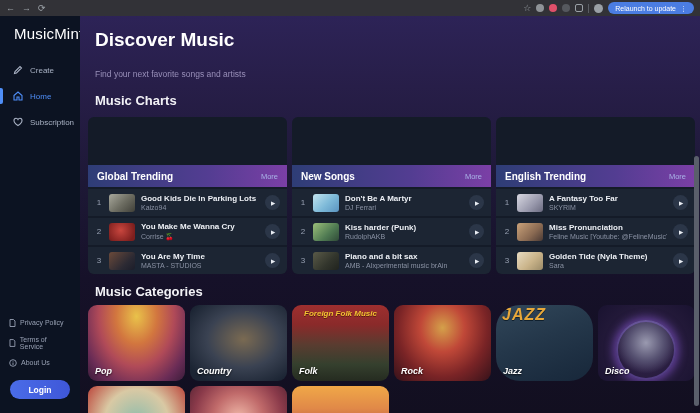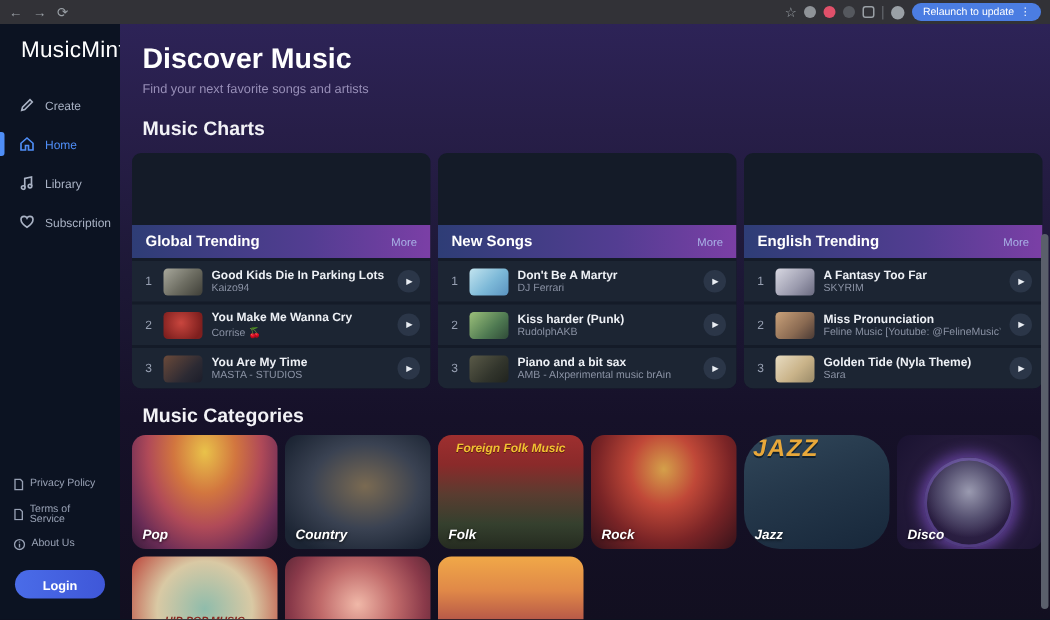--- a/index.html
+++ b/index.html
@@ -45,21 +45,21 @@
   .login-btn { margin:9px 2px 4px; height:19px; border-radius:10px; border:none;
     background:linear-gradient(90deg,#4a6ce8,#3f57d8); color:#fff; font-size:8.5px;
     font-weight:bold; width:60px; align-self:center; cursor:pointer;
     font-family:inherit; display:block; margin-left:auto; margin-right:auto; }
 
   
   .main { flex:1; position:relative; overflow:hidden; padding:12px 0 0 15px;
     background:linear-gradient(180deg,#2d2357 0%,#271e48 18%,#1d1836 42%,
       #161129 66%,#120f20 100%); }
   .page-title { font-size:19px; line-height:24px; font-weight:bold; color:#fff; }
-  .page-sub { font-size:8.5px; color:#988fb8; margin-top:2px; }
+  .page-sub { font-size:8.5px; color:#988fb8; margin-top:17px; }
   .section-title { font-size:13px; font-weight:bold; color:#f2f2f6; }
   .st-charts { margin-top:14px; }
   .st-cats { margin-top:10px; }
 
   
   .cards { display:flex; gap:5px; margin:9px 0 0 -7px; }
   .chart-card { width:199px; border-radius:6px; overflow:hidden; background:#141b28; }
   .card-head { height:22px; display:flex; align-items:center; justify-content:space-between;
     padding:0 9px; background:linear-gradient(90deg,#2e3d76 0%,#533d92 60%,#7b3fa6 100%);margin-top:48px; }
   .card-title { font-size:10px; font-weight:bold; color:#fff; }
@@ -167,28 +167,20 @@
       <span>Create</span>
     </div>
     <div class="nav-item active">
       <svg width="10" height="10" viewBox="0 0 10 10" fill="none" stroke="currentColor" stroke-width="1.1">
         <path d="M1 4.5 L5 1 L9 4.5 V9 H6 V6 H4 V9 H1 Z"></path>
       </svg>
       <span>Home</span>
     </div>
     <div class="nav-item">
       <svg width="10" height="10" viewBox="0 0 10 10" fill="none" stroke="currentColor" stroke-width="1.1">
-        <path d="M3.5 8 V2 L8 1 V7"></path>
-        <circle cx="2.5" cy="8" r="1.2"></circle>
-        <circle cx="7" cy="7" r="1.2"></circle>
-      </svg>
-      <span>Library</span>
-    </div>
-    <div class="nav-item">
-      <svg width="10" height="10" viewBox="0 0 10 10" fill="none" stroke="currentColor" stroke-width="1.1">
         <path d="M5 8.5 C5 8.5 1 6 1 3.4 C1 2 2 1.2 3.1 1.2 C4 1.2 4.7 1.8 5 2.4 C5.3 1.8 6 1.2 6.9 1.2 C8 1.2 9 2 9 3.4 C9 6 5 8.5 5 8.5 Z"></path>
       </svg>
       <span>Subscription</span>
     </div>
 
     <div class="side-footer">
       <div class="flink">
         <svg width="7" height="8" viewBox="0 0 7 8" fill="none" stroke="currentColor" stroke-width="0.9">
           <path d="M1 0.5 H4.5 L6 2 V7.5 H1 Z"></path>
         </svg>

